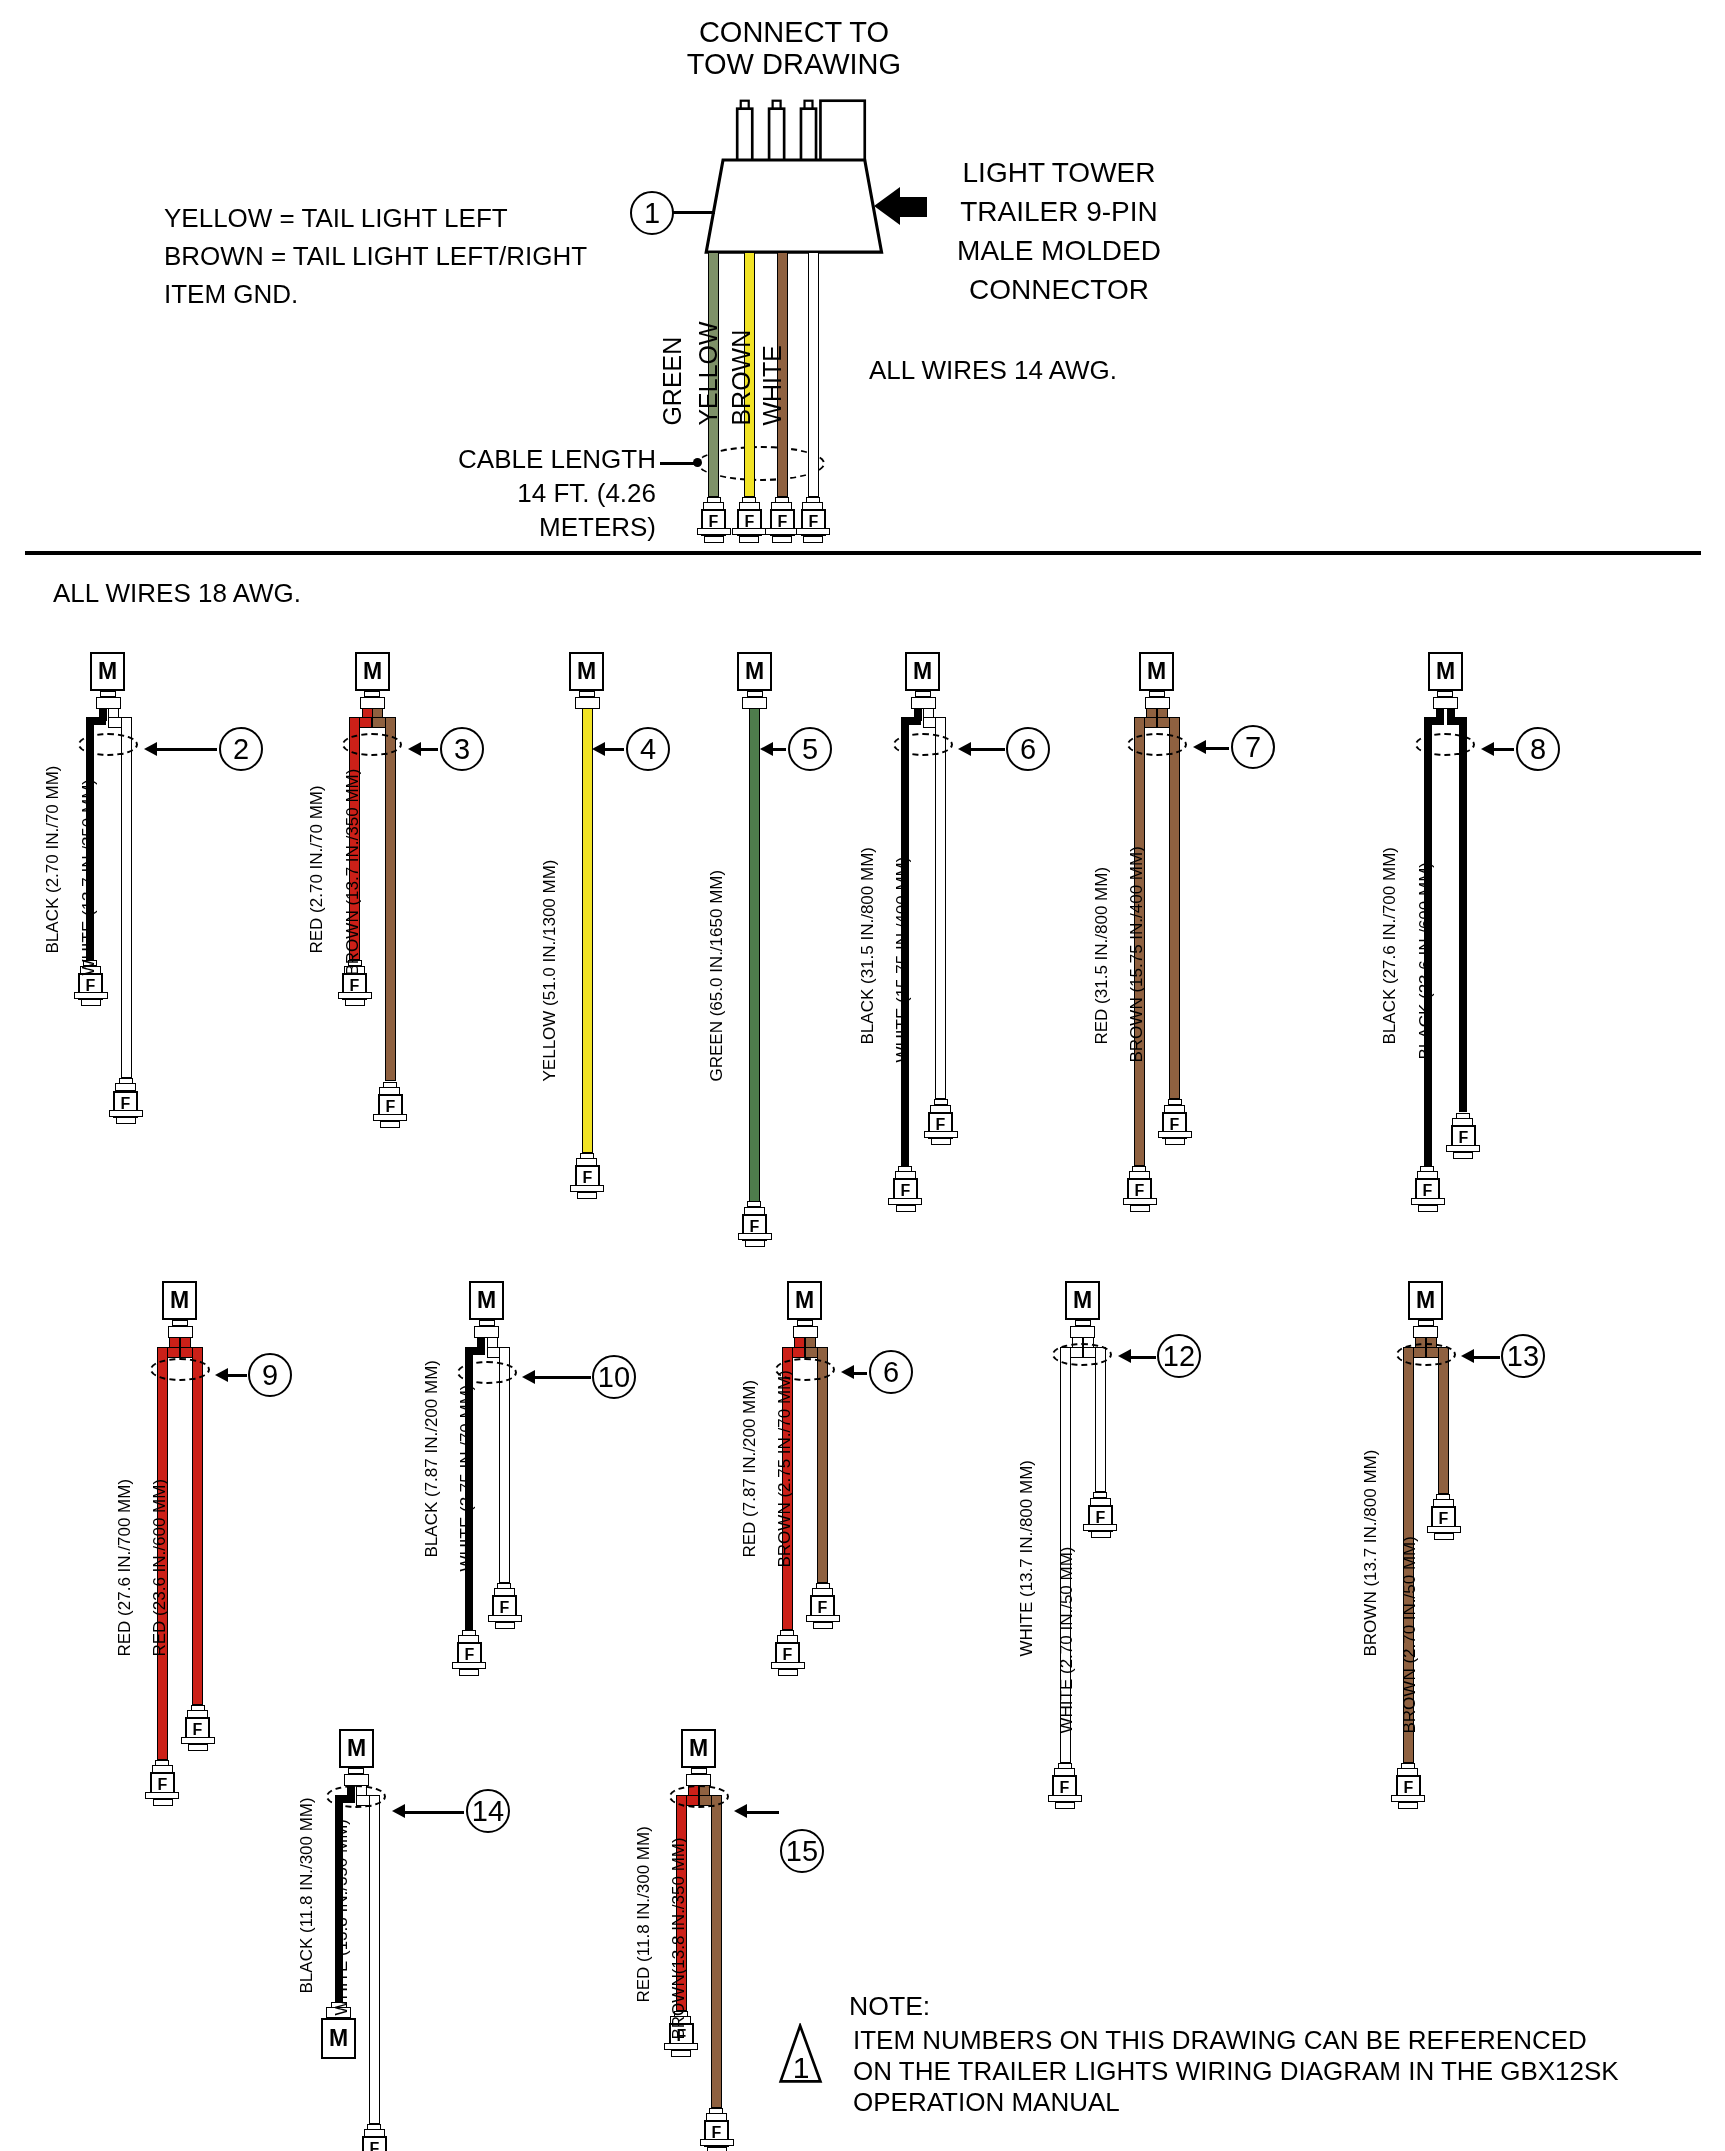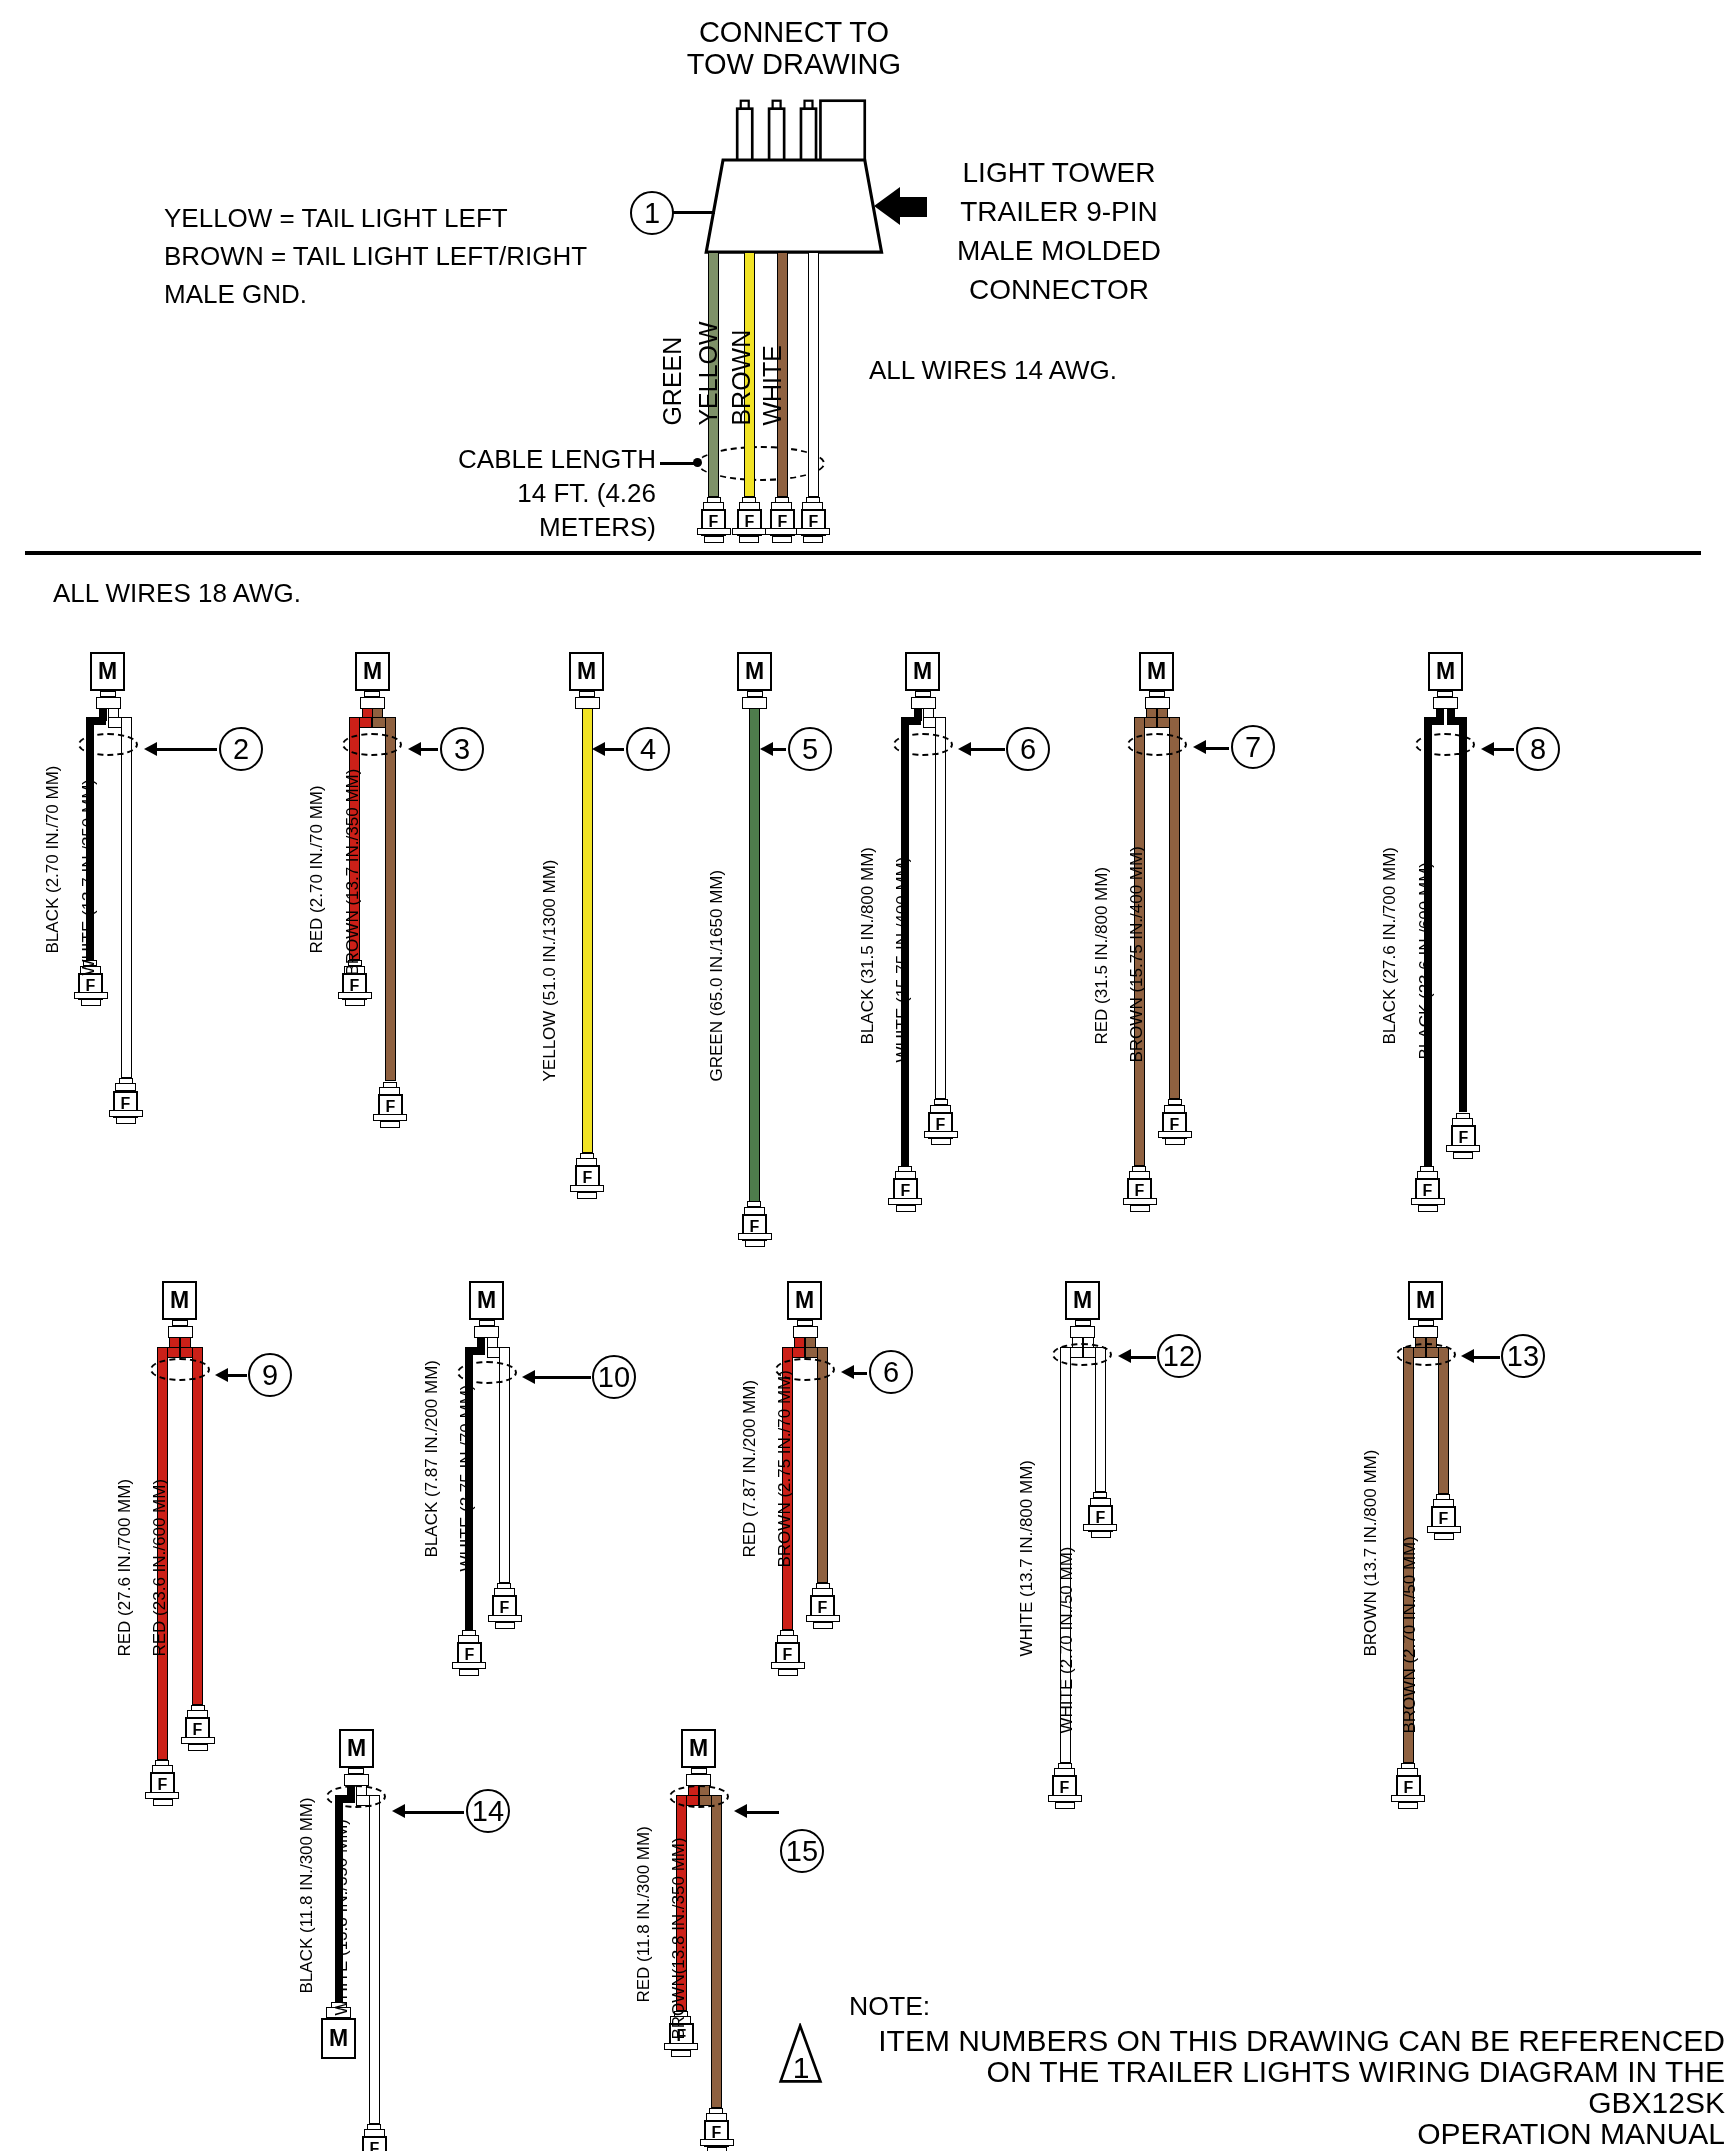--- a/index.html
+++ b/index.html
@@ -49,21 +49,21 @@
   <div class="txt" style="left:935px;top:153px;width:248px;text-align:center;font-size:28px;line-height:39px;">
     <div>LIGHT TOWER</div>
     <div>TRAILER 9-PIN</div>
     <div>MALE MOLDED</div>
     <div>CONNECTOR</div>
   </div>
 
   <div class="txt" style="left:164px;top:199px;font-size:26px;line-height:38px;">
     <div>YELLOW = TAIL LIGHT LEFT</div>
     <div>BROWN = TAIL LIGHT LEFT/RIGHT</div>
-    <div>MALE GND.</div>
+    <div>ITEM GND.</div>
   </div>
 
   <div class="txt" style="left:869px;top:355px;font-size:26px;">ALL WIRES 14 AWG.</div>
 
   <div class="txt" style="left:434px;top:442px;width:222px;text-align:right;font-size:26px;line-height:34px;">
     <div>CABLE LENGTH</div>
     <div>14 FT. (4.26 METERS)</div>
   </div>
   <div class="hline" style="left:660px;top:462px;width:39px;"></div>
   <div class="abs" style="left:693px;top:458px;width:8.9px;height:8.9px;border-radius:50%;background:#000;"></div>
@@ -424,20 +424,20 @@
       <div style="position: absolute; left: 734px; top: 1804px; width: 0px; height: 0px; border-top: 7px solid transparent; border-bottom: 7px solid transparent; border-right: 13.3px solid rgb(0, 0, 0);"></div>
       <div style="position: absolute; left: 746px; top: 1811px; width: 33px; height: 2.7px; background: rgb(0, 0, 0);"></div>
       <div class="num" style="position: absolute; left: 780px; top: 1789px; margin-top: 40px;">15</div>
     </div>
 
   <div class="txt" style="left:849px;top:1991px;font-size:26.6px;">NOTE:</div>
   <svg class="abs" style="left:778px;top:2023px;" width="46" height="62" viewBox="0 0 52 70">
     <polygon points="25,3 48,66 3,66" fill="#fff" stroke="#000" stroke-width="3"></polygon>
     <text x="26" y="62" text-anchor="middle" style="font-size:34px;font-family:'Liberation Sans',sans-serif;">1</text>
   </svg>
-  <div class="txt" style="left:853px;top:2025px;font-size:30px;line-height:31px;text-align:right;">
+  <div class="txt" style="left:853px;top:2025px;font-size:26px;line-height:31px;">
     <div>ITEM NUMBERS ON THIS DRAWING CAN BE REFERENCED</div>
     <div>ON THE TRAILER LIGHTS WIRING DIAGRAM IN THE GBX12SK</div>
     <div>OPERATION MANUAL</div>
   </div>
 
 </div>
 
 
 </body></html>

